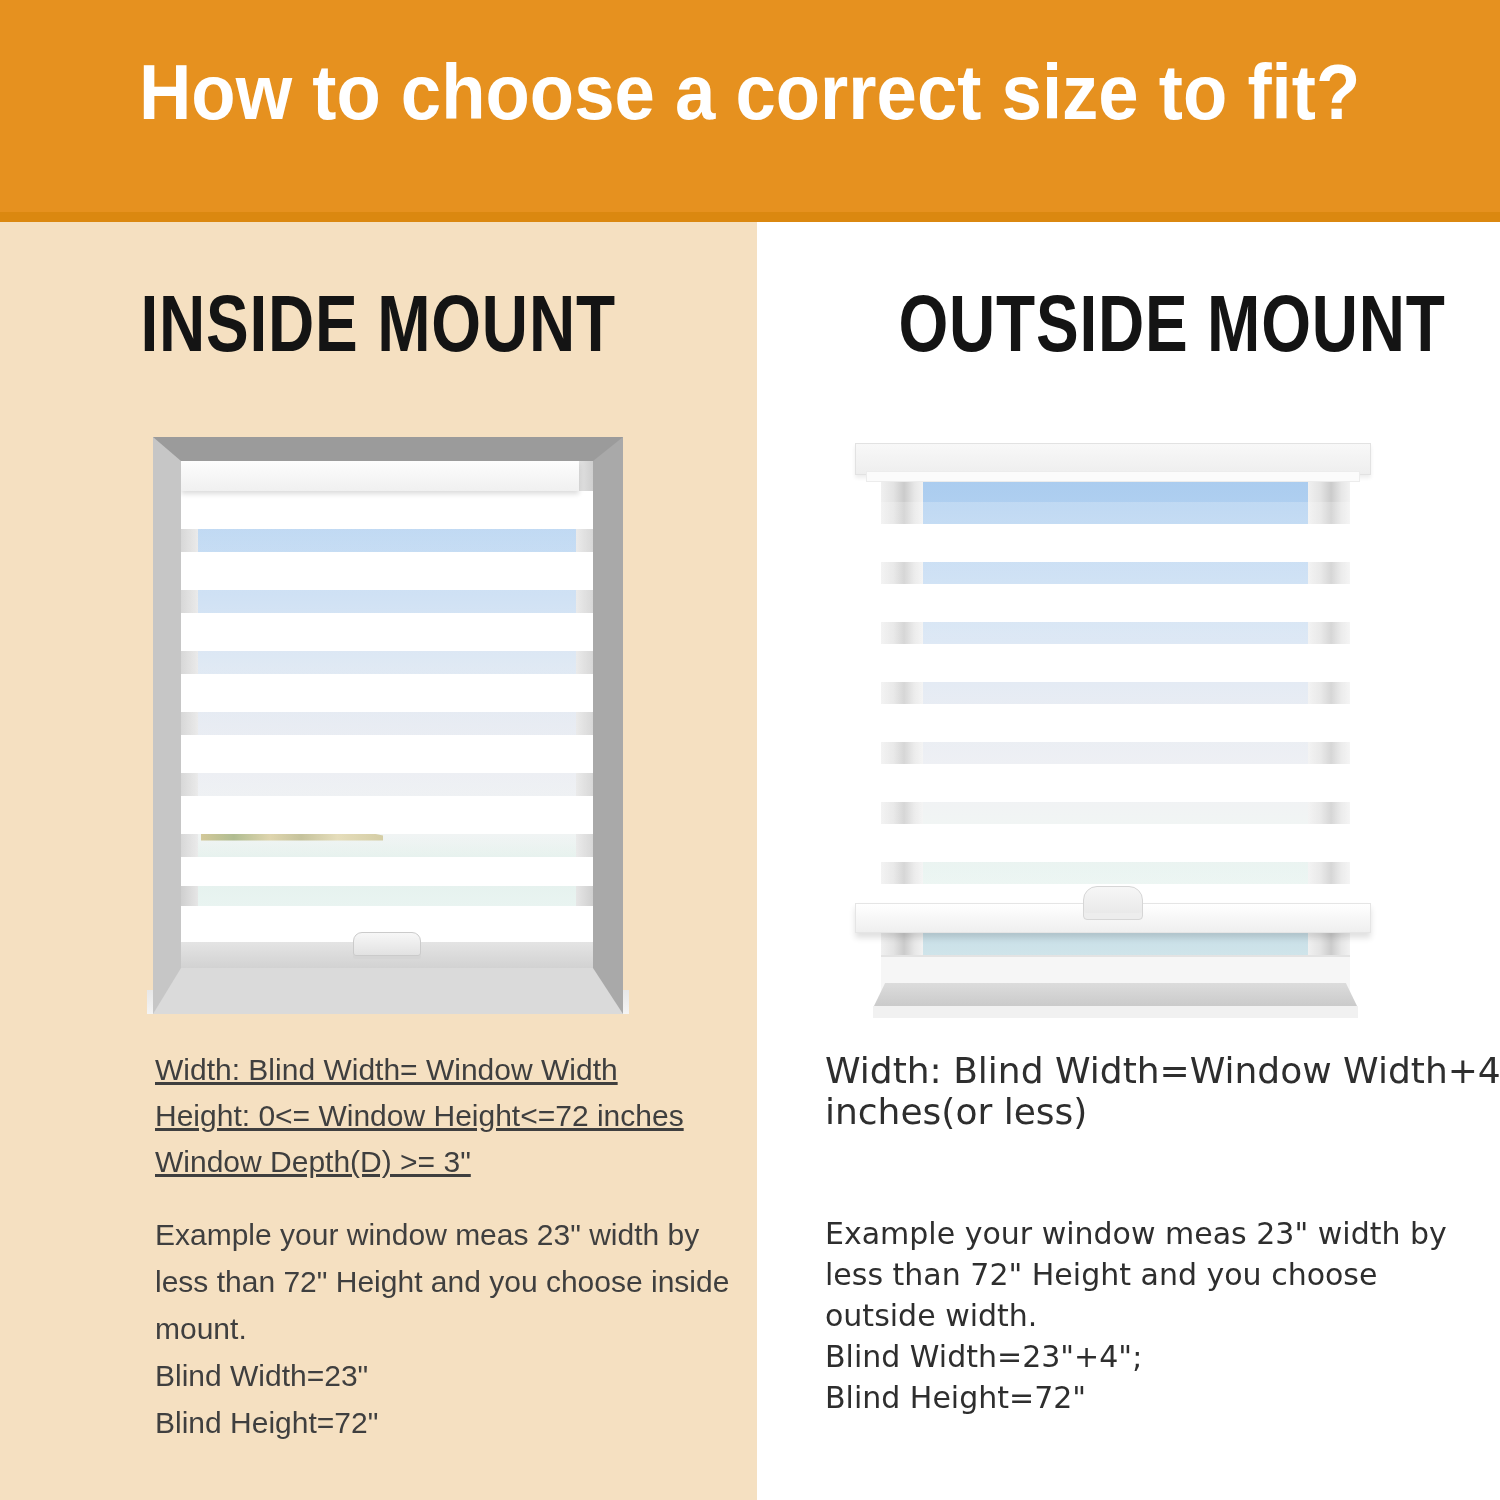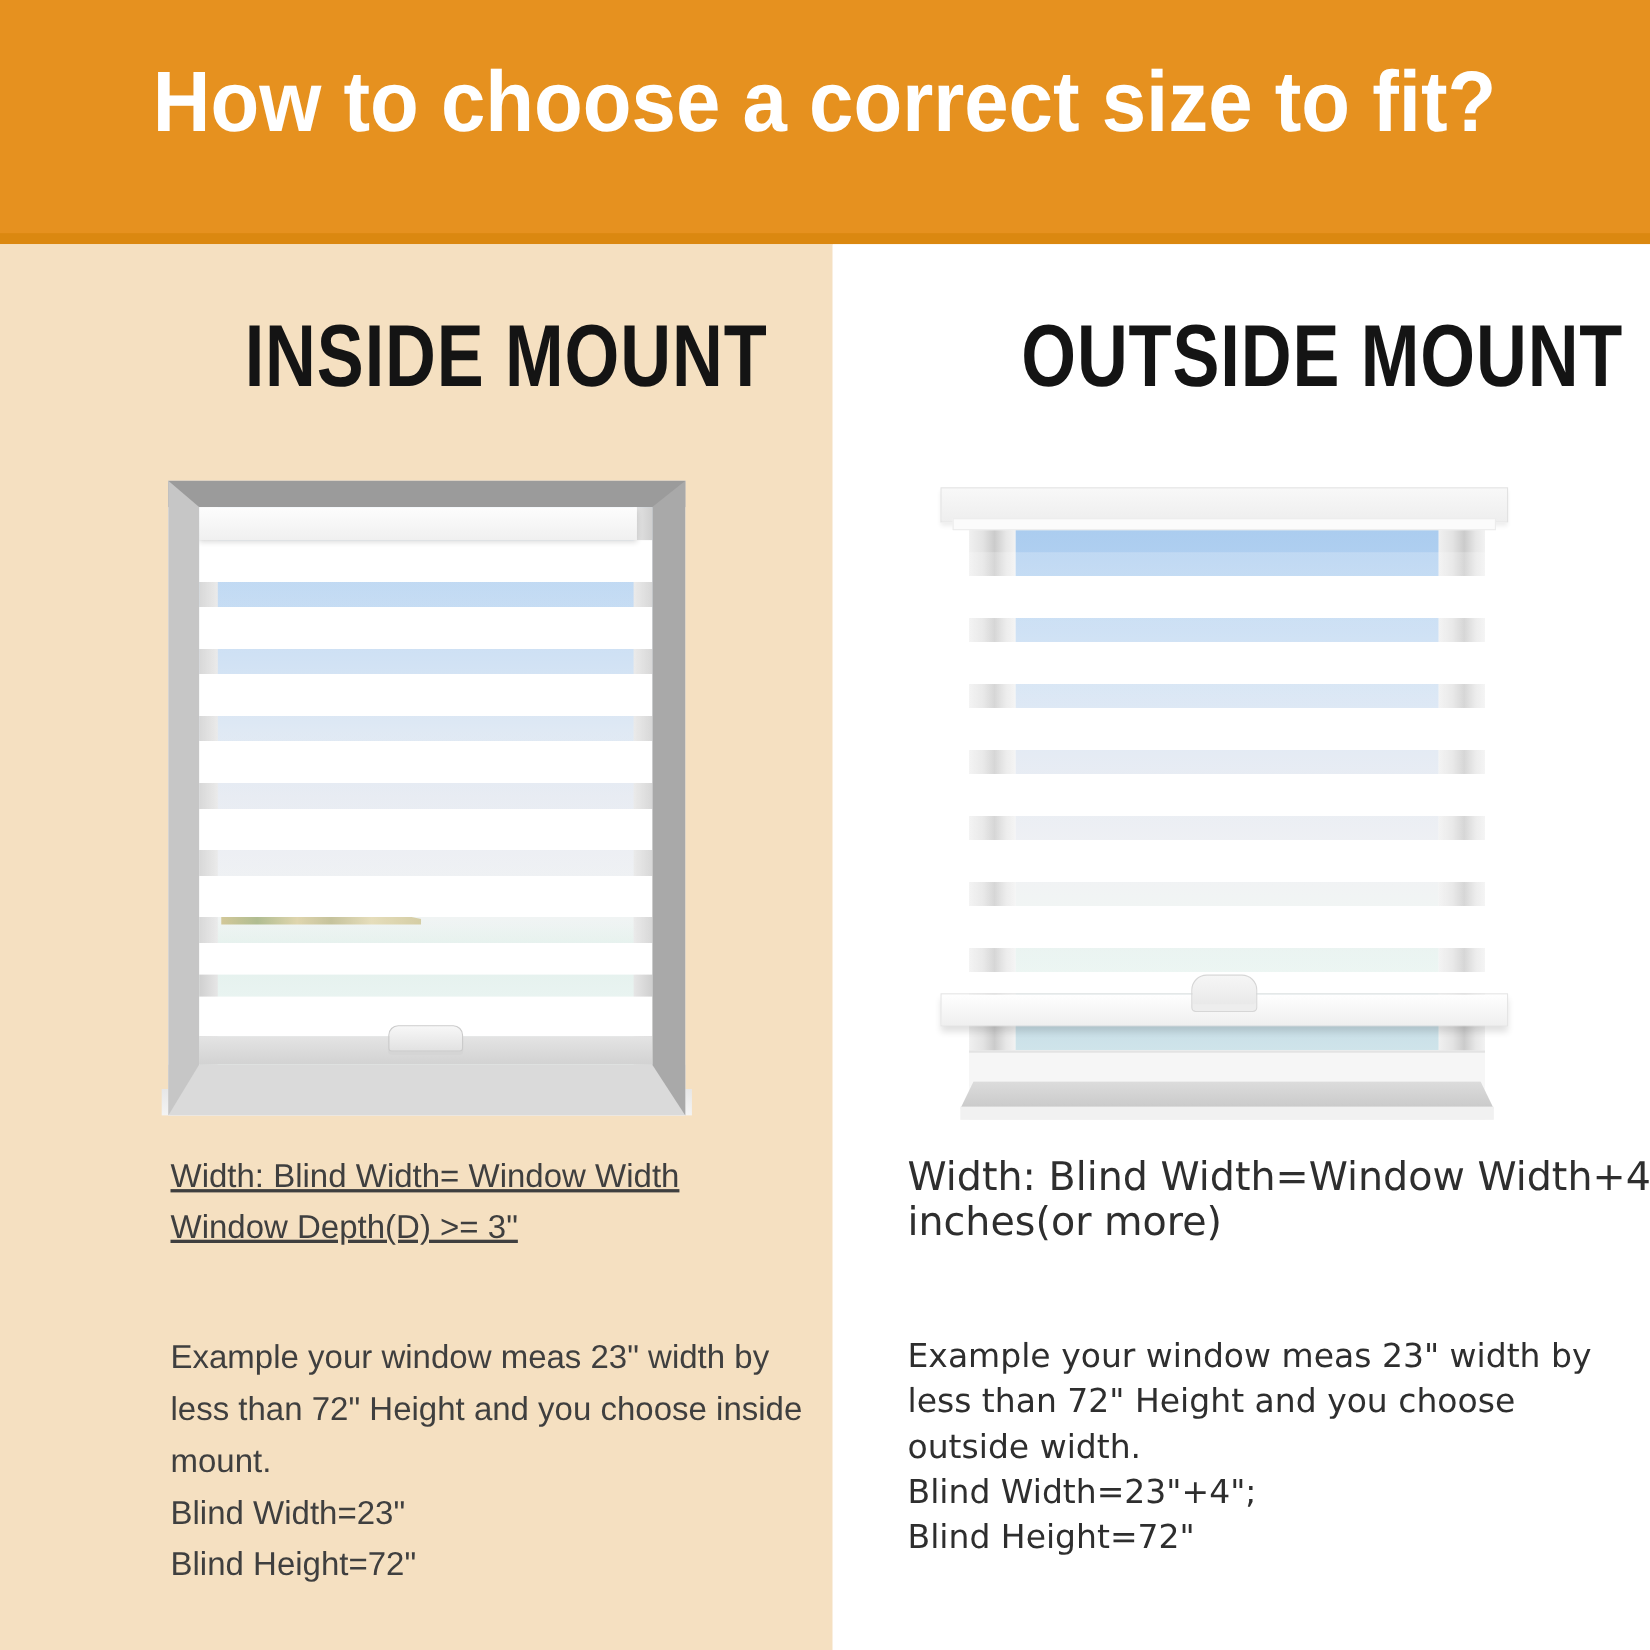--- a/index.html
+++ b/index.html
@@ -9,21 +9,21 @@
   
   .banner{position:absolute;left:0;top:0;width:1500px;height:222px;background:#E6911F;}
   .banner::after{content:"";position:absolute;left:0;right:0;bottom:0;height:10px;background:#DB8810;}
   .banner-title{position:absolute;left:0;top:50px;width:100%;text-align:center;line-height:1.1;}
   .banner-title span{display:inline-block;font-size:78px;font-weight:bold;color:#ffffff;
         transform:scaleX(0.93);transform-origin:center;white-space:nowrap;}
 
   
   .panel-left{position:absolute;left:0;top:222px;width:757px;height:1278px;background:#F5E0C1;}
   .panel-right{position:absolute;left:757px;top:222px;width:743px;height:1278px;background:#ffffff;}
-  .panel-heading{position:absolute;top:284px;text-align:right;line-height:1;}
+  .panel-heading{position:absolute;top:284px;text-align:center;line-height:1;}
   .panel-heading.ph-left{left:0;width:757px;}
   .panel-heading.ph-right{left:757px;width:743px;padding-left:44px;}
   .panel-heading span{display:inline-block;font-size:80px;font-weight:bold;color:#141414;
         transform:scaleX(0.80);transform-origin:center;white-space:nowrap;letter-spacing:1px;}
 
   
   .view-sky{position:absolute;inset:0;background:linear-gradient(180deg,
       #A6C9EE 0%,#AFCFF0 10%,#C3DAF2 25%,#D8E4F2 40%,#E3E8F0 52%,#E9ECF1 62%,
       #EDF0F1 70%,#EDF2F1 74%,#E2EFEB 78%,#E9F4F1 88%,#EDF6F3 100%);}
 
@@ -156,33 +156,34 @@
     </div>
     <div class="zr-stripes"></div>
     <div class="zr-headrail"></div>
     <div class="zr-bottom-bar">
       <div class="zr-knob"></div>
     </div>
   </div>
 
   <div class="txt specs-left">
     <span class="line">Width: Blind Width= Window Width</span>
+    <span class="line">Height: 0&lt;= Window Height&lt;=72 inches</span>
     <span class="line">Window Depth(D) &gt;= 3"</span>
   </div>
   <div class="txt example-left">
     <span class="line">Example your window meas 23" width by</span>
     <span class="line">less than 72" Height and you choose inside</span>
     <span class="line">mount.</span>
     <span class="line">Blind Width=23"</span>
     <span class="line">Blind Height=72"</span>
   </div>
 
   <div class="txt specs-right">
     <span class="line">Width: Blind Width=Window Width+4</span>
-    <span class="line">inches(or more)</span>
+    <span class="line">inches(or less)</span>
   </div>
   <div class="txt example-right">
     <span class="line">Example your window meas 23" width by</span>
     <span class="line">less than 72" Height and you choose</span>
     <span class="line">outside width.</span>
     <span class="line">Blind Width=23"+4";</span>
     <span class="line">Blind Height=72"</span>
   </div>
 
 </div>

